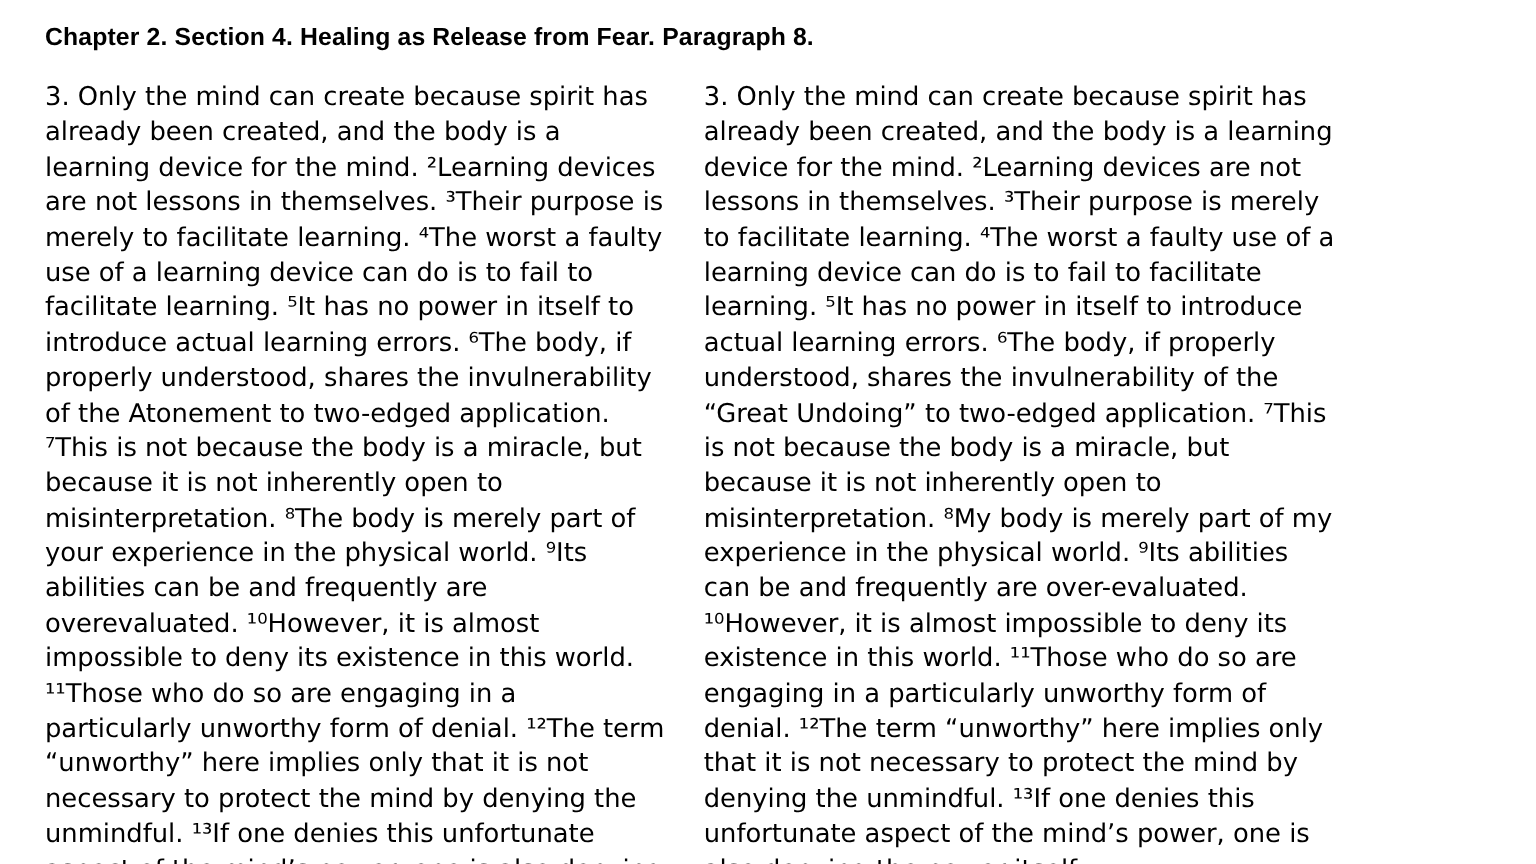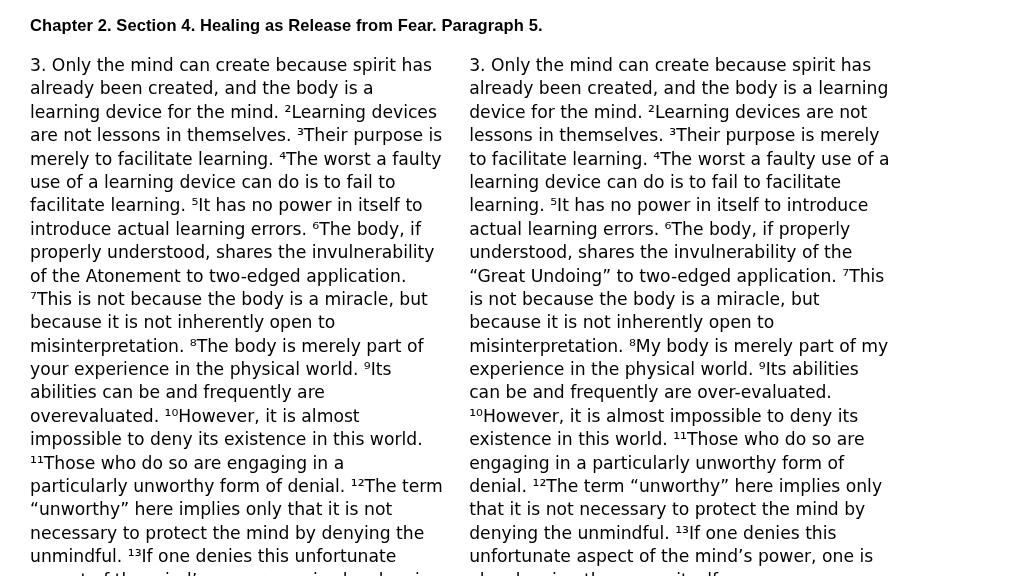--- a/index.html
+++ b/index.html
@@ -60,21 +60,21 @@
   }
   .col p {
     margin: 0;
   }
 </style>
 </head>
 <body>
 
 <div class="page">
 
-  <div class="heading">Chapter 2. Section 4. Healing as Release from Fear. Paragraph 5.</div>
+  <div class="heading">Chapter 2. Section 4. Healing as Release from Fear. Paragraph 8.</div>
 
   <div class="columns">
 
     <div class="col col-left">
       <p>3. Only the mind can create because spirit has already been created, and the body is a learning device for the mind. ²Learning devices are not lessons in themselves. ³Their purpose is merely to facilitate learning. ⁴The worst a faulty use of a learning device can do is to fail to facilitate learning. ⁵It has no power in itself to introduce actual learning errors. ⁶The body, if properly understood, shares the invulnerability of the Atonement to two-edged application. ⁷This is not because the body is a miracle, but because it is not inherently open to misinterpretation. ⁸The body is merely part of your experience in the physical world. ⁹Its abilities can be and frequently are overevaluated. ¹⁰However, it is almost impossible to deny its existence in this world. ¹¹Those who do so are engaging in a particularly unworthy form of denial. ¹²The term “unworthy” here implies only that it is not necessary to protect the mind by denying the unmindful. ¹³If one denies this unfortunate aspect of the mind’s power, one is also denying the power itself.</p>
     </div>
 
     <div class="col col-right">
       <p>3. Only the mind can create because spirit has already been created, and the body is a learning device for the mind. ²Learning devices are not lessons in themselves. ³Their purpose is merely to facilitate learning. ⁴The worst a faulty use of a learning device can do is to fail to facilitate learning. ⁵It has no power in itself to introduce actual learning errors. ⁶The body, if properly understood, shares the invulnerability of the “Great Undoing” to two-edged application. ⁷This is not because the body is a miracle, but because it is not inherently open to misinterpretation. ⁸My body is merely part of my experience in the physical world. ⁹Its abilities can be and frequently are over-evaluated. ¹⁰However, it is almost impossible to deny its existence in this world. ¹¹Those who do so are engaging in a particularly unworthy form of denial. ¹²The term “unworthy” here implies only that it is not necessary to protect the mind by denying the unmindful. ¹³If one denies this unfortunate aspect of the mind’s power, one is also denying the power itself.</p>
     </div>

